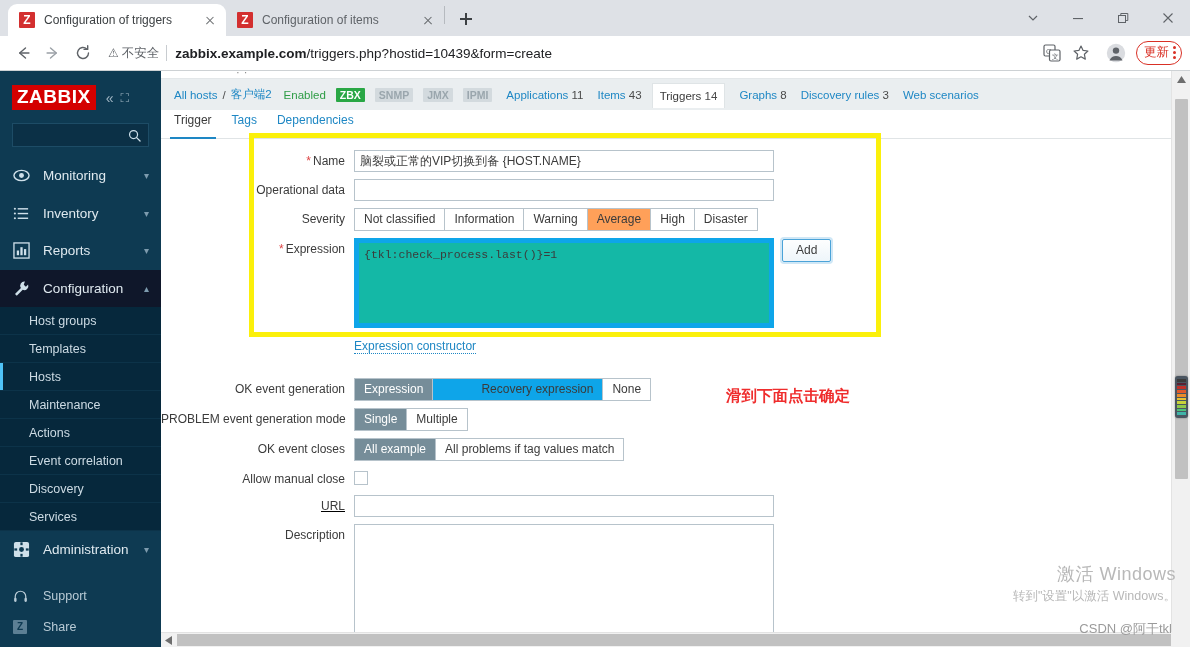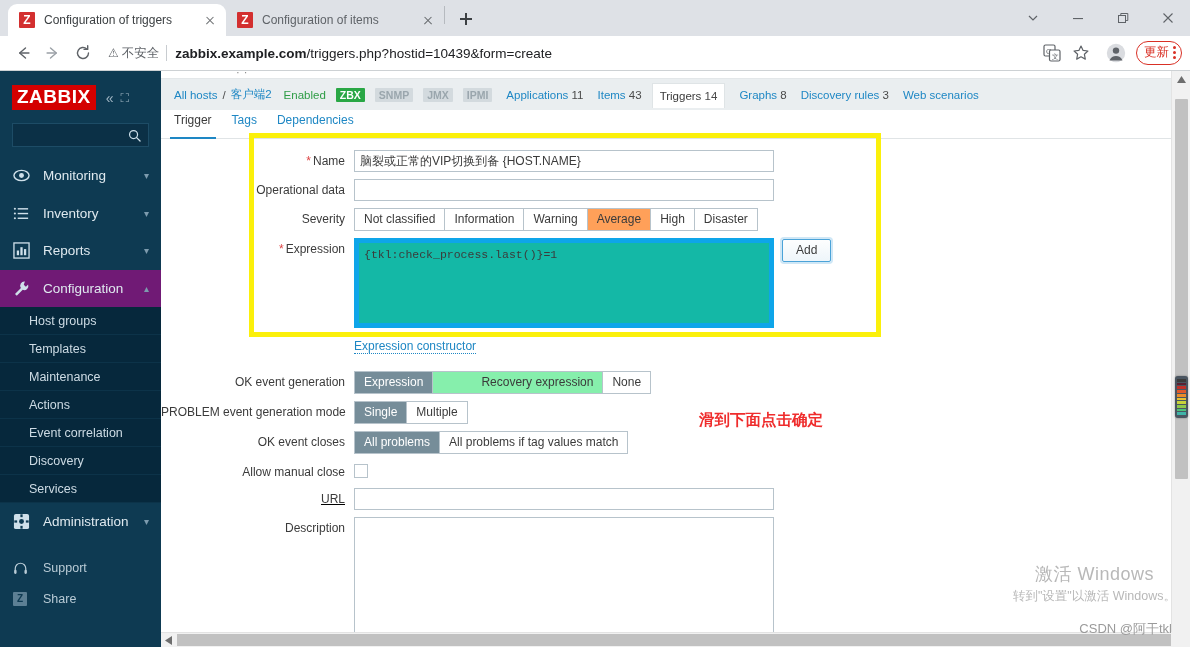--- a/index.html
+++ b/index.html
@@ -102,21 +102,21 @@
     border:1px solid #1d4c66; display:flex; align-items:center; justify-content:flex-end;
     padding-right:7px;
   }
   .nav-item {
     height:37.5px; display:flex; align-items:center; padding-left:13px;
     color:#dfe9ef; font-size:13.5px; position:relative; cursor:pointer;
   }
   .nav-item .ni-ico { width:22px; flex:0 0 22px; display:flex; align-items:center; color:#cfe0ea;}
   .nav-item .ni-lbl { margin-left:8px; flex:1; }
   .nav-item .ni-car { color:#7d9bae; font-size:10px; margin-right:12px; }
-  .nav-item.open { background:#701a75; }
+  .nav-item.open { background:#0f172a; }
   .sub-wrap { background:#06283c; }
   .sub-item {
     height:28px; display:flex; align-items:center; padding-left:29px;
     font-size:12.5px; color:#cddbe4; border-bottom:1px solid #0c3349; position:relative;
     cursor:pointer;
   }
   .sub-item.active:before {
     content:""; position:absolute; left:0; top:0; bottom:0; width:3px; background:#4fc3f7;
   }
   .nav-gap { height:12px; }
@@ -187,48 +187,48 @@
   }
   .finput::placeholder { color:#aab4bb; }
   .seg { display:flex; border:1px solid #b7c3cb; width:max-content; }
   .seg div {
     font-size:12px; padding:3px 9px 4px 9px; border-right:1px solid #b7c3cb;
     color:#3b3b3b; background:#fff; cursor:pointer; white-space:nowrap;text-align:right;
   }
   .seg div:last-child { border-right:none; }
   .seg div.sel-orange { background:#ffa059; color:#3b3b3b; }
   .seg div.sel-gray { background:#768d99; color:#fff; }
-  .seg div.hover { background:#86efac;padding-left:48px; }
+  .seg div.hover { background:#0ea5e9;padding-left:48px; }
 
   .exprwrap { display:flex; align-items:flex-start; gap:8px; }
   .expr {
     width:420px; height:90px; border:5px solid #0ea5e9; background:#14b8a6;
     font-family:"Liberation Mono", monospace; font-size:11.5px; color:#3b3b3b;
     padding:4px 5px; resize:none; outline:none; line-height:1.35; position:relative;
   }
   .addbtn {
     font-size:12px; padding:3px 13px 4px 13px; border:1px solid #4ba3d8;
     background:linear-gradient(#fdfefe,#eef5fa); color:#3b3b3b; cursor:pointer;
     box-shadow:0 0 0 2px #cfe7f6; border-radius:2px; margin-top:1px;
   }
   .constructor {
     font-size:12px; color:#1e87c4; border-bottom:1px dotted #1e87c4; cursor:pointer;
-    width:max-content; margin-left:193px; margin-bottom:17px; margin-top:11px;
+    width:max-content; margin-left:193px; margin-bottom:24px; margin-top:11px;
   }
   .cbx {
     width:14px; height:14px; border:1px solid #b7c3cb; background:#fff; margin-top:3px; cursor:pointer;
   }
   .ftextarea {
     width:420px; height:125px; border:1px solid #b7c3cb; background:#fff;
     font-size:12px; padding:4px 5px; resize:none; outline:none;
     font-family:"Liberation Sans",sans-serif;
   }
   .annot {
-    position:absolute; left:538px; top:247px; color:#ef2d2d; font-size:15.5px;
-    font-weight:bold; white-space:nowrap;margin-top:24px;
+    position:absolute; left:565px; top:247px; color:#ef2d2d; font-size:15.5px;
+    font-weight:bold; white-space:nowrap;
   }
 
   
   .vscroll {
     position:absolute; right:0; top:0; width:19px; height:576px; background:#f1f1f1;
     border-left:1px solid #e3e3e3;
   }
   .vs-arrow { height:17px; position:relative; }
   .vs-thumb {
     position:absolute; left:3px; right:2px; top:28px; height:380px; background:#c1c1c1; border-radius:1px;
@@ -244,21 +244,21 @@
     border-top:1px solid #e3e3e3;
   }
   .hs-arrow { width:15px; height:15px; position:relative; }
   .hs-thumb { position:absolute; left:16px; right:0px; top:1px; bottom:1px; background:#c1c1c1;}
   .corner { position:absolute; right:0; bottom:0; width:19px; height:15px; background:#f1f1f1;}
 
   .watermark {
     position:absolute; right:14px; bottom:42px; text-align:right; color:#b8b8b8;
     pointer-events:none; z-index:3;
   }
-  .wm1 { font-size:18px; letter-spacing:.5px;text-align:center; }
+  .wm1 { font-size:18px; letter-spacing:.5px; }
   .wm2 { font-size:12.5px; margin-top:2px; }
   .csdn {
     position:absolute; right:18px; bottom:9px; color:#9a9a9a; font-size:13px; z-index:4;
   }
 </style>
 </head>
 <body>
 
 <div class="browser">
 
@@ -420,20 +420,23 @@
         <span class="ni-car">▴</span>
       </div>
 
       <div class="sub-wrap">
         <div class="sub-item">
             <span>Host groups</span>
           </div>
         <div class="sub-item">
             <span>Templates</span>
           </div>
+        <div class="sub-item active">
+            <span>Hosts</span>
+          </div>
         <div class="sub-item">
             <span>Maintenance</span>
           </div>
         <div class="sub-item">
             <span>Actions</span>
           </div>
         <div class="sub-item">
             <span>Event correlation</span>
           </div>
         <div class="sub-item">
@@ -558,21 +561,21 @@
           <div class="flabel">PROBLEM event generation mode</div>
           <div class="seg">
             <div class="sel-gray">Single</div>
             <div>Multiple</div>
           </div>
         </div>
 
         <div class="frow">
           <div class="flabel">OK event closes</div>
           <div class="seg">
-            <div class="sel-gray">All problems</div>
+            <div class="sel-gray">All example</div>
             <div>All problems if tag values match</div>
           </div>
         </div>
 
         <div class="frow">
           <div class="flabel">Allow manual close</div>
           <div class="cbx"></div>
         </div>
 
         <div class="frow" style="margin-top:9px;text-decoration:underline;">

